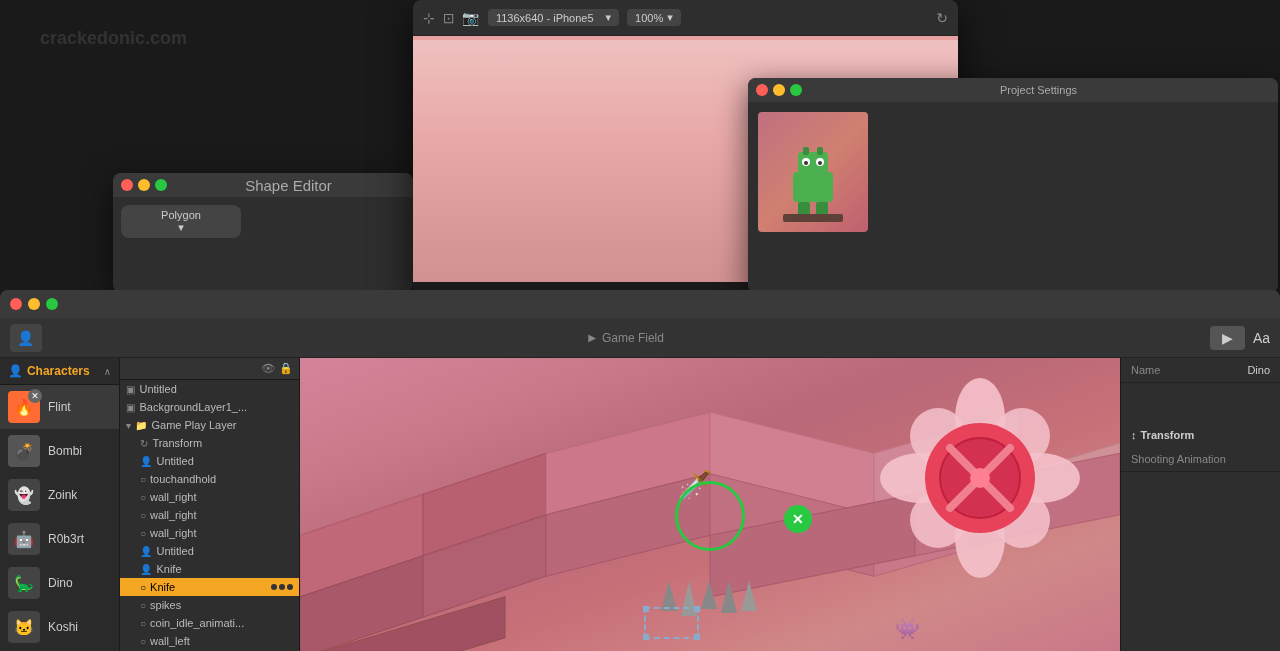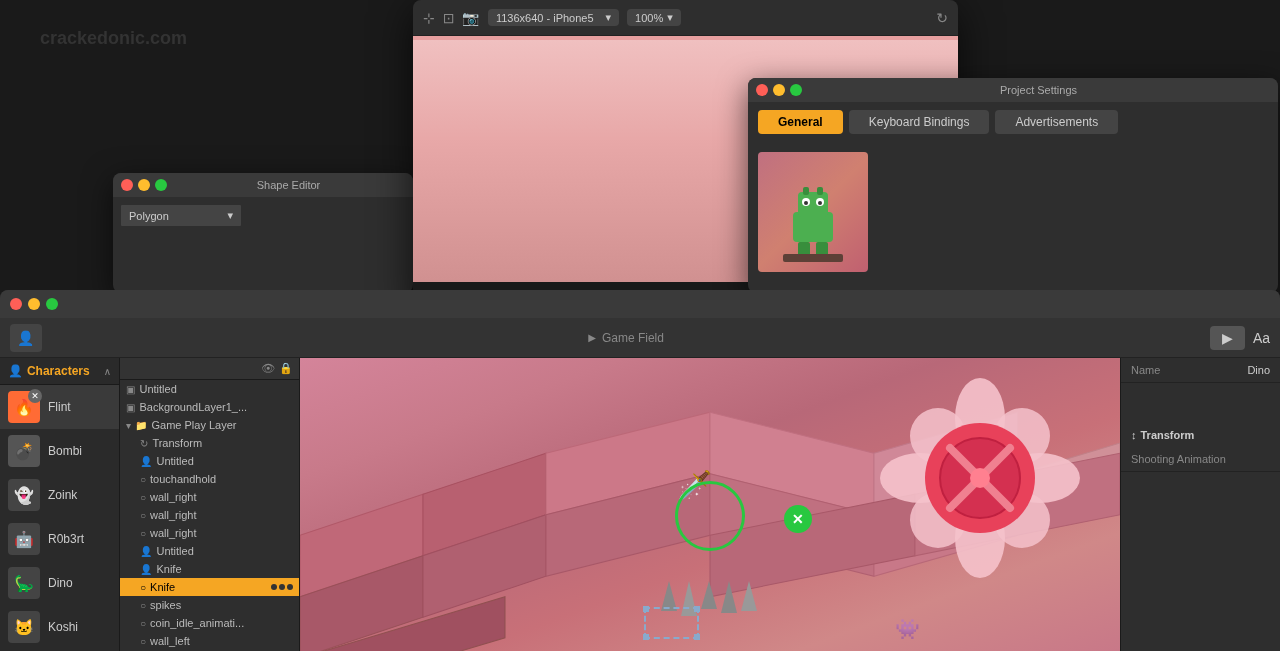--- a/index.html
+++ b/index.html
@@ -430,37 +430,38 @@
       display: flex;
       align-items: center;
       padding: 0 8px;
       gap: 5px;
     }
 
     .shape-editor-title {
       flex: 1;
       text-align: center;
       color: #aaa;
-      font-size: 11px;
+      font-size: 15px;
     }
 
     .shape-editor-body {
       padding: 8px;
     }
 
     .polygon-dropdown {
       background: #444;
-      border-radius: 1px;
+      border-radius: 8px;
       padding: 4px 8px;
       color: #ccc;
       font-size: 11px;
       display: flex;
       align-items: center;
       justify-content: space-between;
       width: 120px;
+      flex-direction: column;
     }
 
     
     .project-settings-window {
       position: absolute;
       left: 748px; top: 78px;
       width: 530px;
       height: 215px;
       background: #2e2e2e;
       border-radius: 8px;
@@ -586,25 +587,20 @@
   <div class="preview-bottom-label">Untitled</div>
 </div>
 
 <div class="project-settings-window">
   <div class="ps-titlebar">
     <span class="traffic-light tl-red"></span>
     <span class="traffic-light tl-yellow"></span>
     <span class="traffic-light tl-green"></span>
     <span class="ps-title">Project Settings</span>
   </div>
-  <div class="ps-tabs">
-    <div class="ps-tab active">General</div>
-    <div class="ps-tab">Keyboard Bindings</div>
-    <div class="ps-tab">Advertisements</div>
-  </div>
   <div class="ps-content">
     <div class="ps-preview-image">
 
       <div style="width:80px;height:80px;margin-bottom:10px;position:relative;">
         <svg width="80" height="80" viewBox="0 0 80 80">
 
           <rect x="20" y="30" width="40" height="30" rx="4" fill="#4caf50"></rect>
 
           <rect x="25" y="10" width="30" height="25" rx="4" fill="#4caf50"></rect>
 

